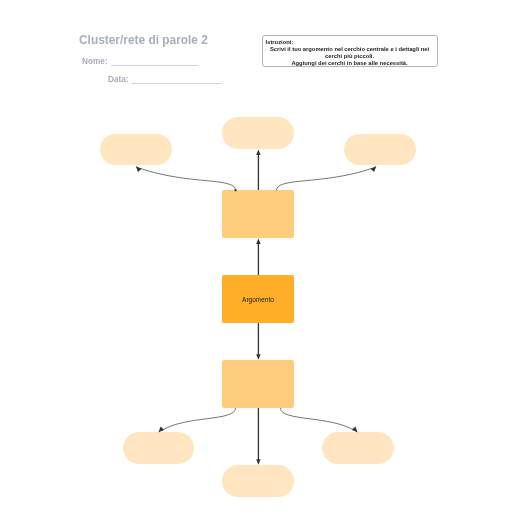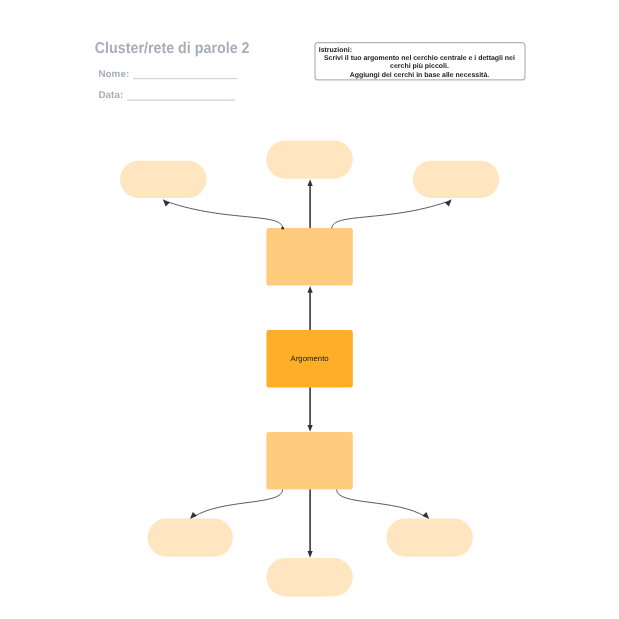--- a/index.html
+++ b/index.html
@@ -12,21 +12,21 @@
 
   
   .title {
     position:absolute; left:79px; top:31.6px;
     font-size:13px; font-weight:bold; color:#A7AEBB;
     letter-spacing:0px; white-space:nowrap;
     transform:scaleX(0.915); transform-origin:0 0;
   }
   .field { position:absolute; left:82px; display:flex; align-items:flex-end; }
   .field-name { top:56.5px; }
-  .field-date { top:74.5px; }
+  .field-date { top:74.5px;margin-left:26px; }
   .field-label {
     font-size:8.2px; font-weight:bold; color:#A7AEBB;
     letter-spacing:0.05px; white-space:nowrap;
   }
   .field-line { border-bottom:1px solid #CFD3DC; margin-left:3px; }
   .line-name { width:87px; }
   .line-date { width:90px; }
 
   
   .instructions {

